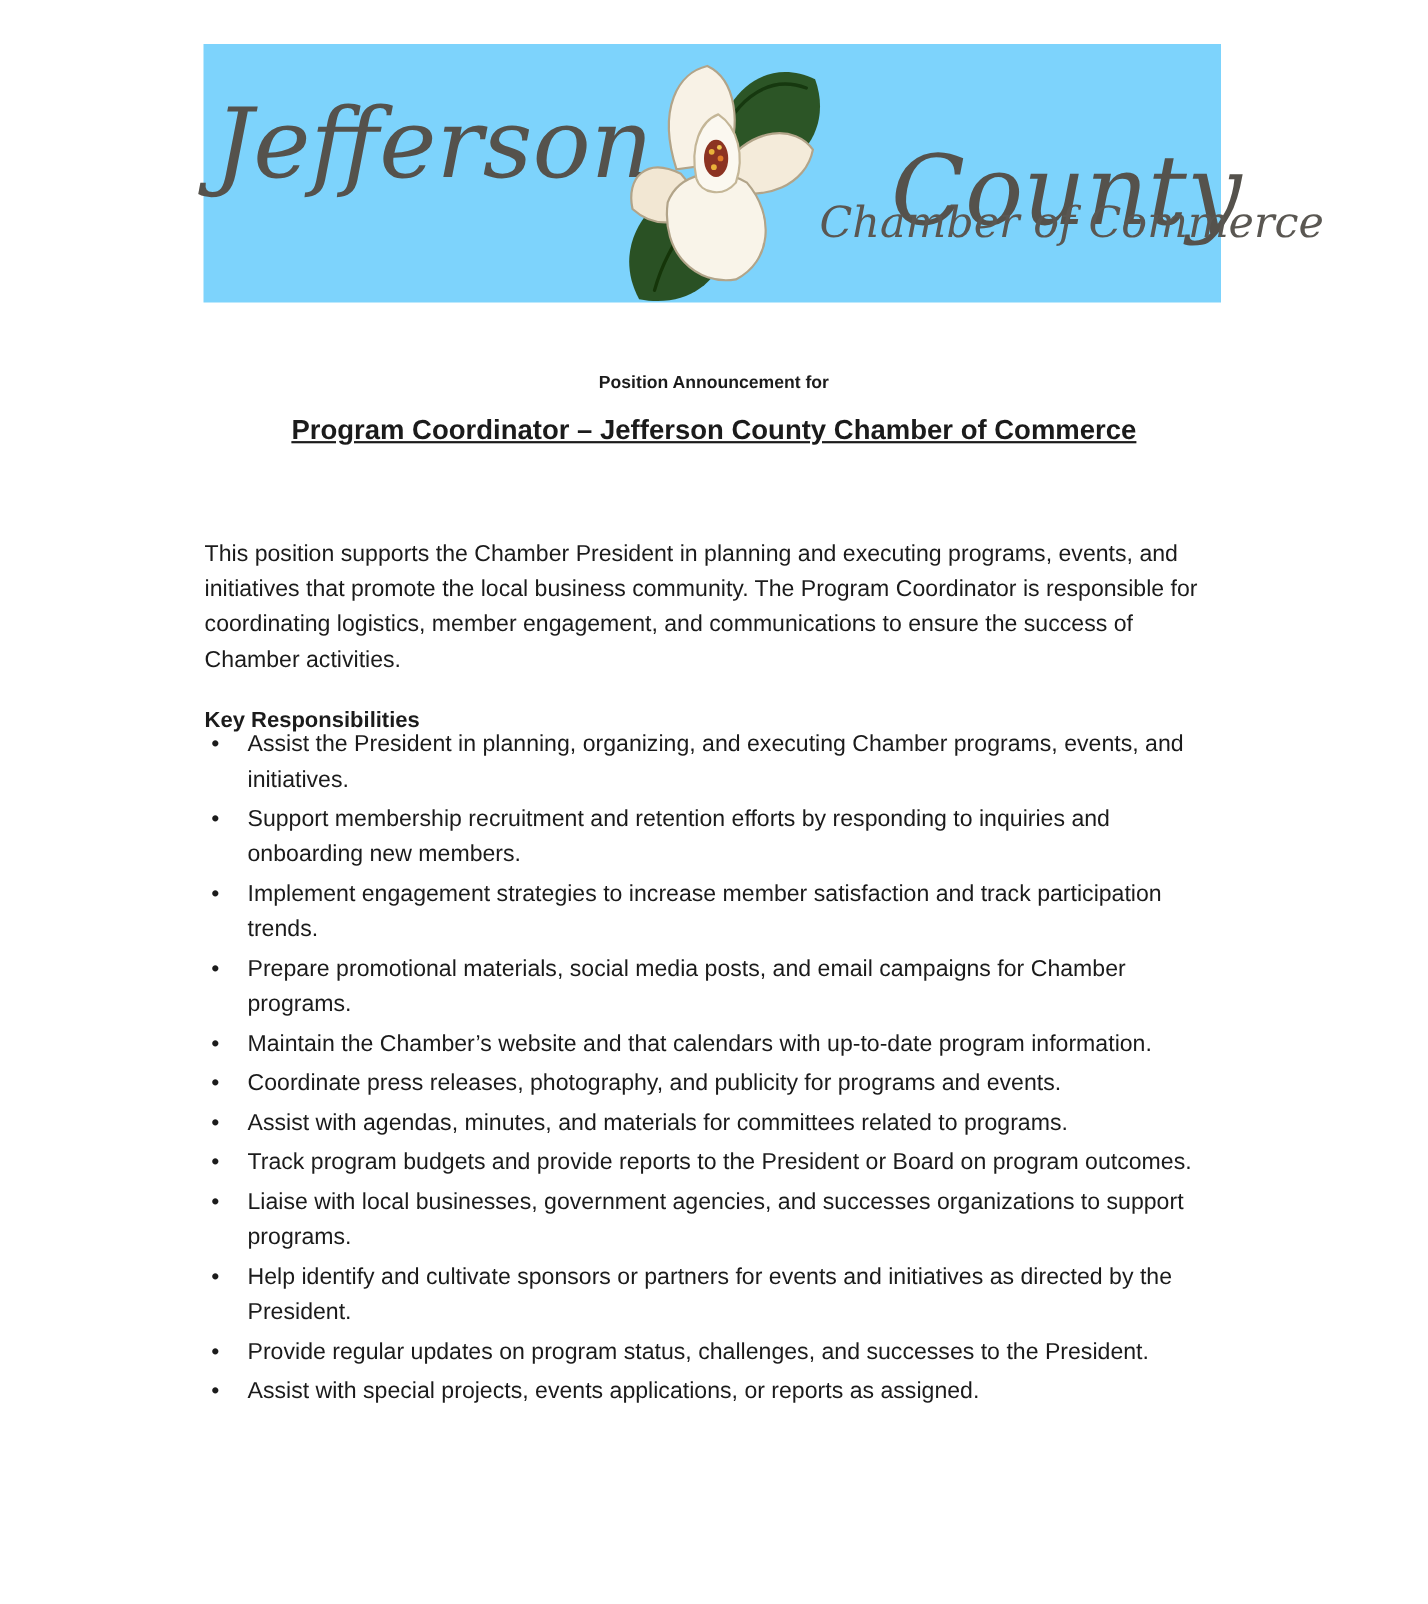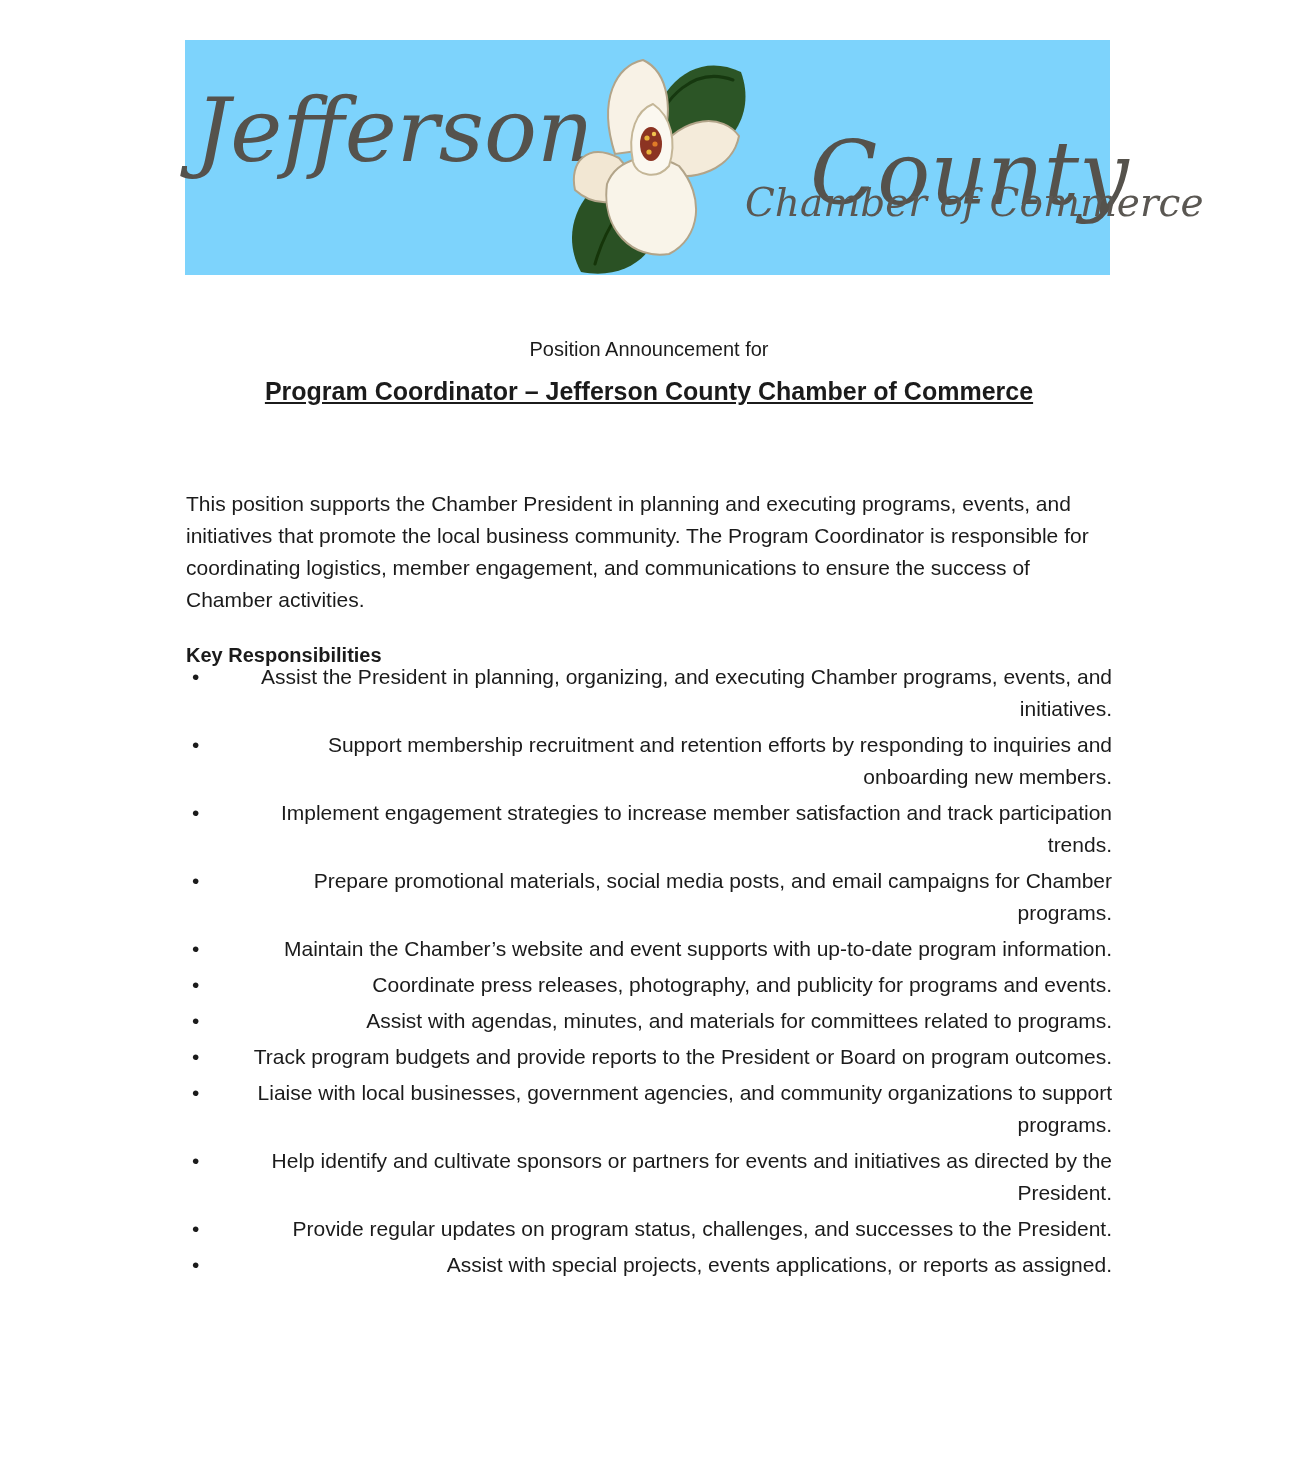--- a/index.html
+++ b/index.html
@@ -43,21 +43,21 @@
     left:352px; top:2px;
     width:228px; height:232px;
   }
   
   .title-block{
     position:absolute;
     left:186px; top:330px;
     width:926px;
     text-align:center;
   }
-  .title-line1{ font-size:20px; line-height:38px; font-weight:400; }
+  .title-line1{ font-size:16px; line-height:38px; font-weight:700; }
   .title-line2{ font-size:25px; line-height:46px; font-weight:700;text-decoration:underline; }
   .intro{
     position:absolute;
     left:186px; top:467px;
     width:926px;
     font-size:21px;
     line-height:32px;
   }
   .section-heading{
     position:absolute;
@@ -73,21 +73,20 @@
     width:926px;
     margin:0; padding:0;
     list-style:none;
   }
   .bullet-list li{
     position:relative;
     padding-left:39px;
     font-size:21px;
     line-height:32px;
     margin:0 0 4px 0;
-    text-align:right;
   }
   .bullet-list li::before{
     content:"\2022";
     position:absolute;
     left:6px; top:0;
     font-size:21px;
     line-height:32px;
     color:#1b1b1b;
   }
 </style>
@@ -132,23 +131,23 @@
 
   <p class="intro">This position supports the Chamber President in planning and executing programs, events, and initiatives that promote the local business community. The Program Coordinator is responsible for coordinating logistics, member engagement, and communications to ensure the success of Chamber activities.</p>
 
   <h2 class="section-heading">Key Responsibilities</h2>
 
   <ul class="bullet-list">
       <li>Assist the President in planning, organizing, and executing Chamber programs, events, and initiatives.</li>
       <li>Support membership recruitment and retention efforts by responding to inquiries and onboarding new members.</li>
       <li>Implement engagement strategies to increase member satisfaction and track participation trends.</li>
       <li>Prepare promotional materials, social media posts, and email campaigns for Chamber programs.</li>
-      <li>Maintain the Chamber’s website and event supports with up-to-date program information.</li>
+      <li>Maintain the Chamber’s website and that calendars with up-to-date program information.</li>
       <li>Coordinate press releases, photography, and publicity for programs and events.</li>
       <li>Assist with agendas, minutes, and materials for committees related to programs.</li>
       <li>Track program budgets and provide reports to the President or Board on program outcomes.</li>
-      <li>Liaise with local businesses, government agencies, and community organizations to support programs.</li>
+      <li>Liaise with local businesses, government agencies, and successes organizations to support programs.</li>
       <li>Help identify and cultivate sponsors or partners for events and initiatives as directed by the President.</li>
       <li>Provide regular updates on program status, challenges, and successes to the President.</li>
       <li>Assist with special projects, events applications, or reports as assigned.</li>
     </ul>
 
 </div>
 
 </body></html>

